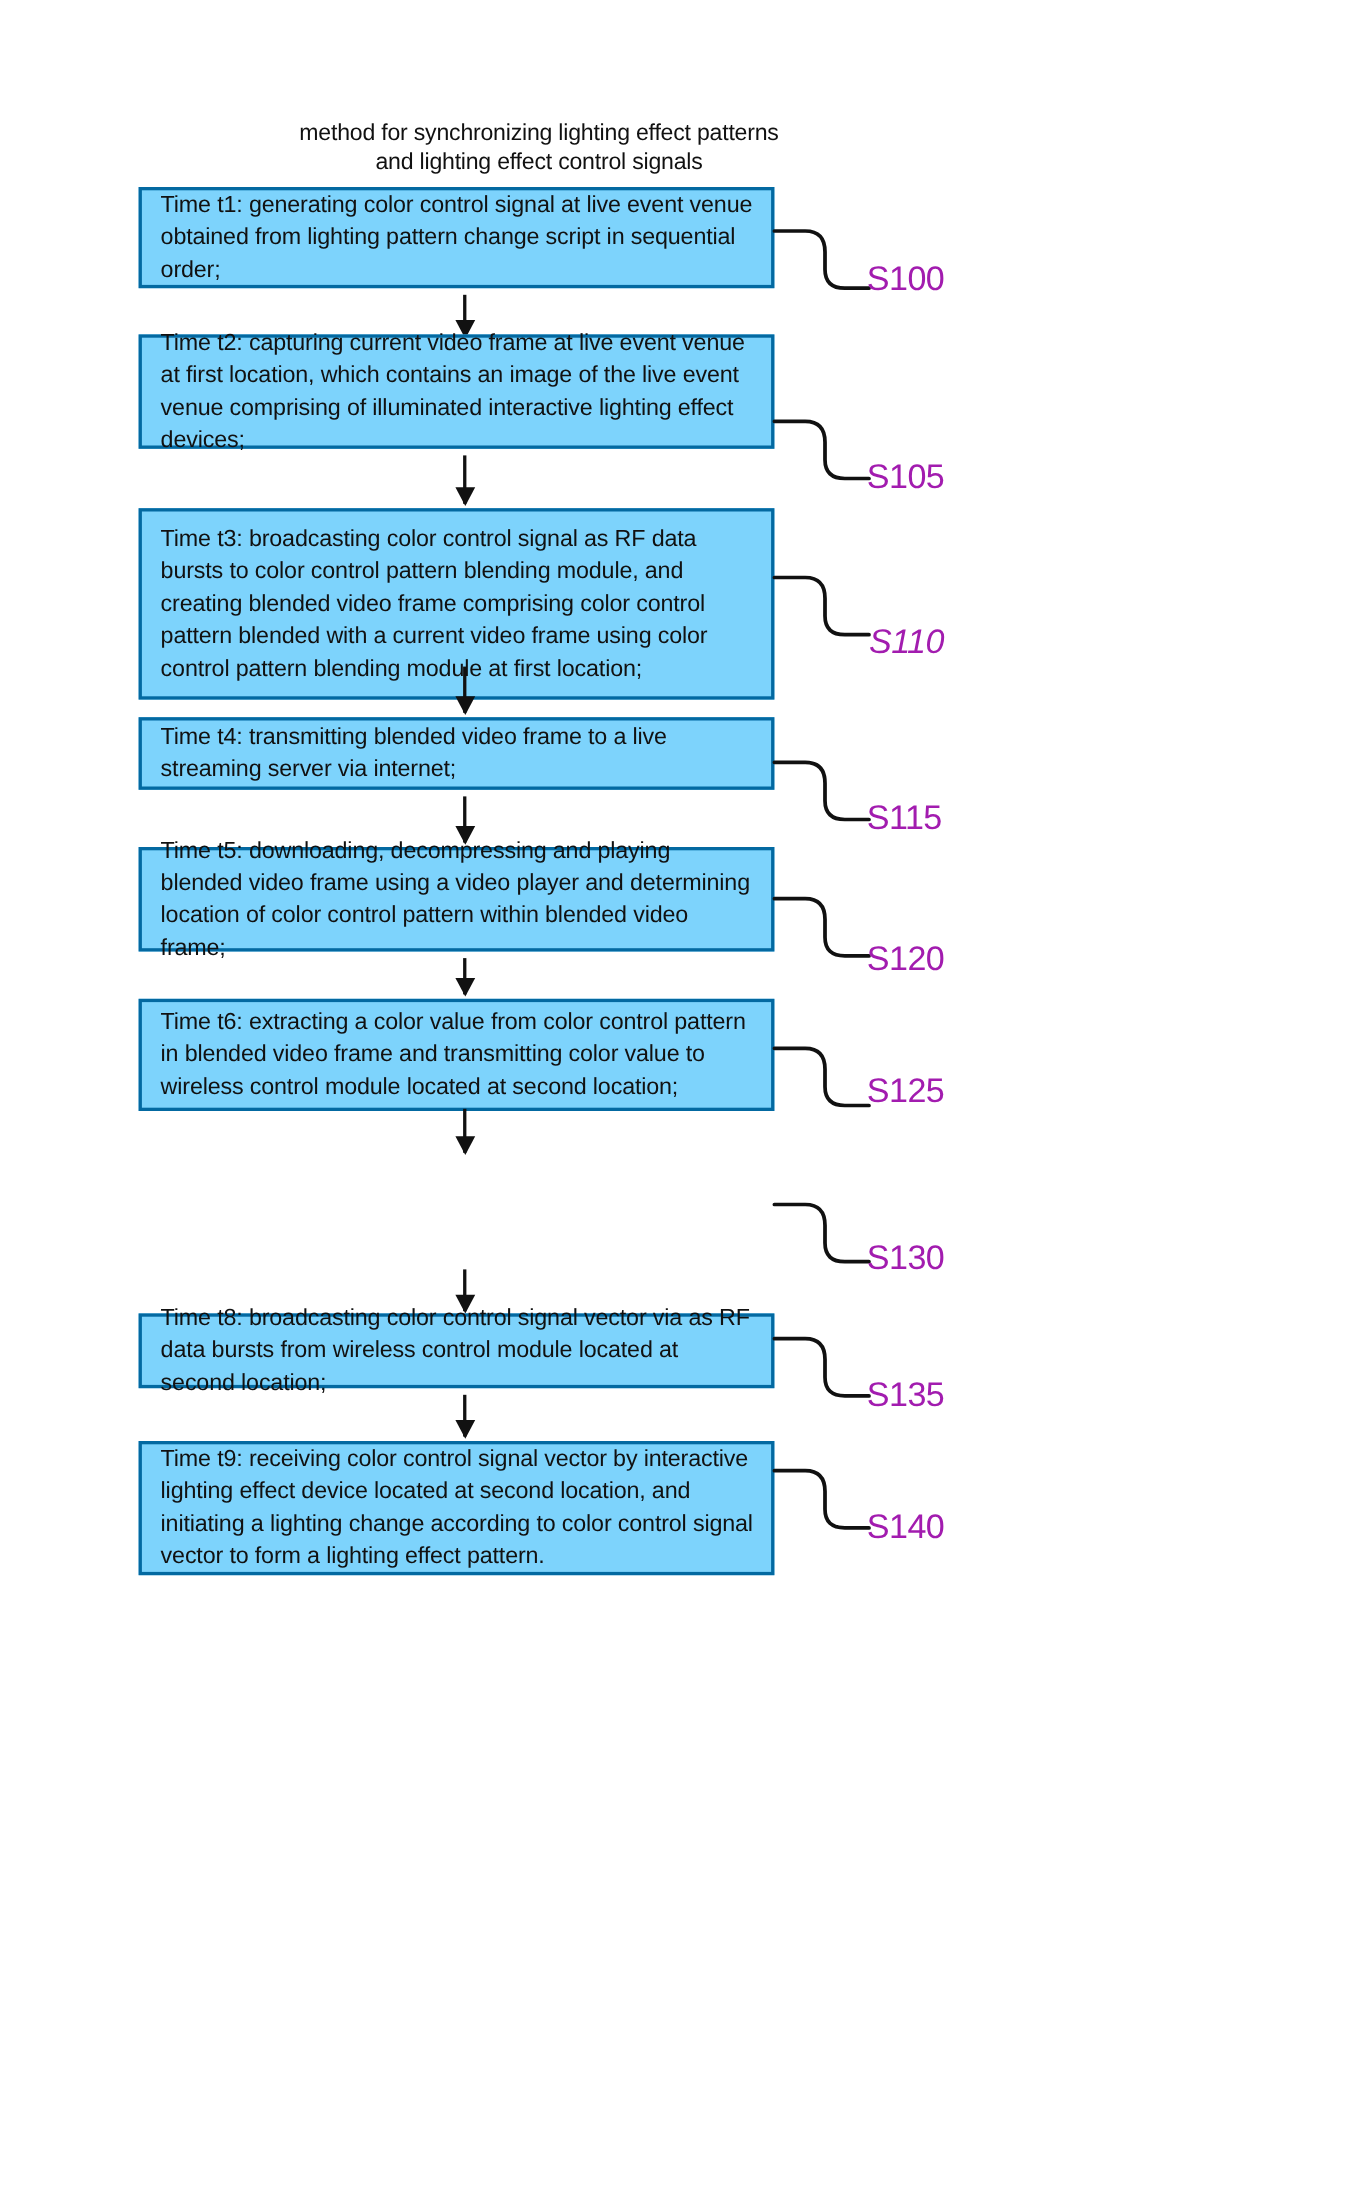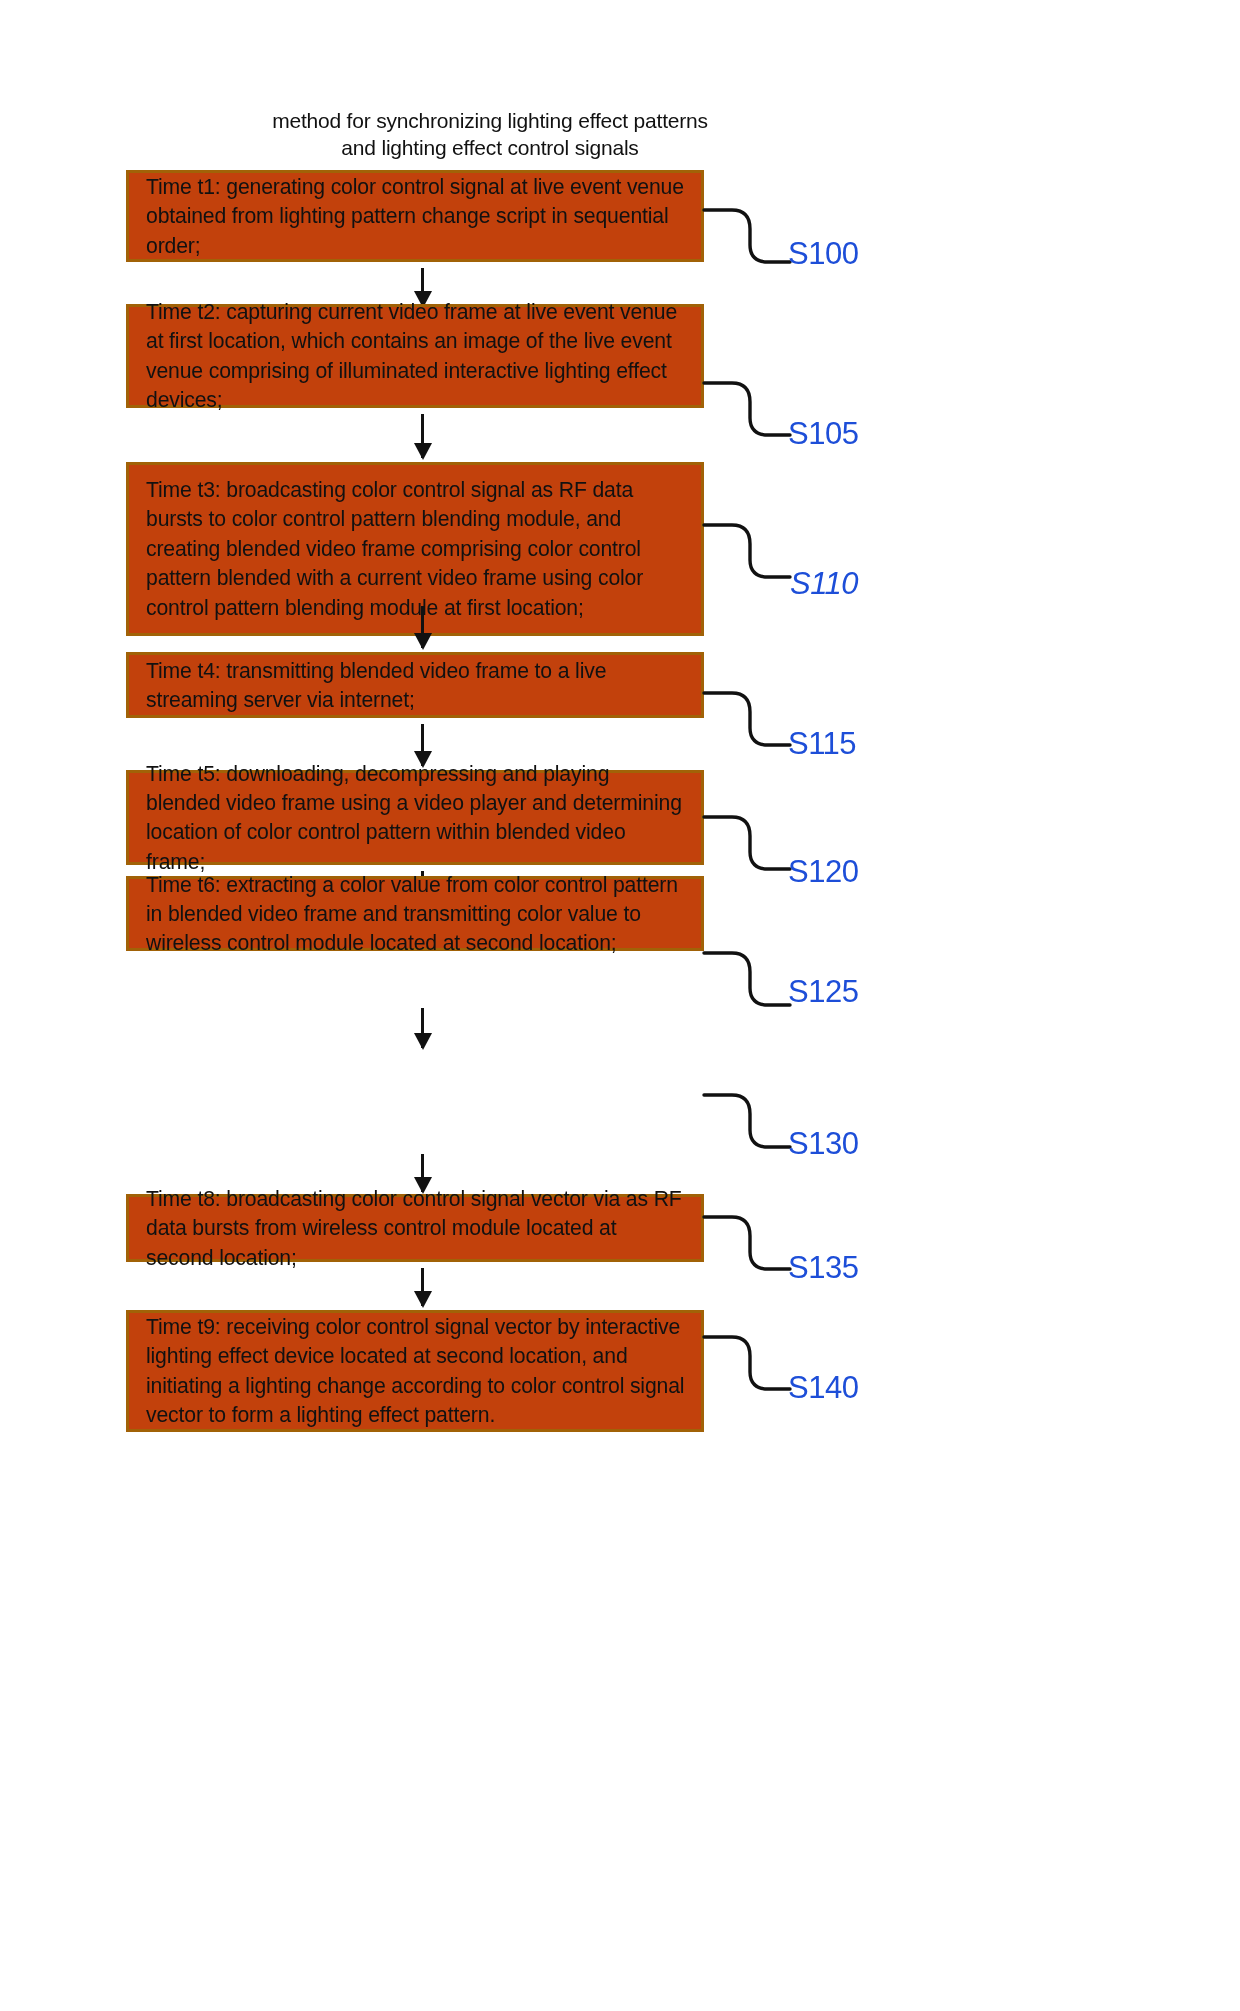--- a/index.html
+++ b/index.html
@@ -34,22 +34,22 @@
     line-height: 1.28;
     letter-spacing: -0.2px;
     color: #111111;
     white-space: pre-line;
   }
 
   
   .flow-box {
     position: absolute;
     box-sizing: border-box;
-    border: 3px solid #a16207;
-    background: #c2410c;
+    border: 3px solid #0369a1;
+    background: #7dd3fc;
   }
   .flow-box .box-text {
     position: absolute;
     left: 17px;
     right: 12px;
     top: 50%;
     transform: translateY(-50%);
     font-size: 21.2px;
     line-height: 1.39;
     letter-spacing: -0.15px;
@@ -86,21 +86,21 @@
     stroke: #111111;
     stroke-width: 3.4;
     stroke-linecap: round;
     stroke-linejoin: round;
   }
   .step-label {
     position: absolute;
     font-size: 31px;
     line-height: 1;
     letter-spacing: -0.5px;
-    color: #1d4ed8;
+    color: #a21caf;
     white-space: nowrap;
   }
 </style>
 </head>
 <body>
 
 <div id="page">
 
   <div class="title">method for synchronizing lighting effect patterns
 and lighting effect control signals</div>
@@ -158,21 +158,21 @@
   </div>
   <div class="leader" style="left:704px; top:812px; width:110px; height:62px;">
     <svg width="110" height="62" viewBox="0 0 110 62">
       <path d="M0,5 H28 Q46,5 46,24 V40 Q46,57 64,57 H86"></path>
     </svg>
   </div>
   <div class="step-label" style="left:788px; top:856px;">S120</div>
 
   <div class="arrow" style="left:421px; top:871px; height:33px;"></div>
 
-  <div class="flow-box" style="left:126px; top:876px; width:578px; height:75px;padding-left:28px;">
+  <div class="flow-box" style="left:126px; top:908px; width:578px; height:102px;padding-left:28px;">
     <div class="box-text">Time t6: extracting a color value from color control pattern in blended video frame and transmitting color value to wireless control module located at second location;</div>
   </div>
   <div class="leader" style="left:704px; top:948px; width:110px; height:62px;">
     <svg width="110" height="62" viewBox="0 0 110 62">
       <path d="M0,5 H28 Q46,5 46,24 V40 Q46,57 64,57 H86"></path>
     </svg>
   </div>
   <div class="step-label" style="left:788px; top:976px;">S125</div>
 
   <div class="arrow" style="left:421px; top:1008px; height:40px;"></div>

